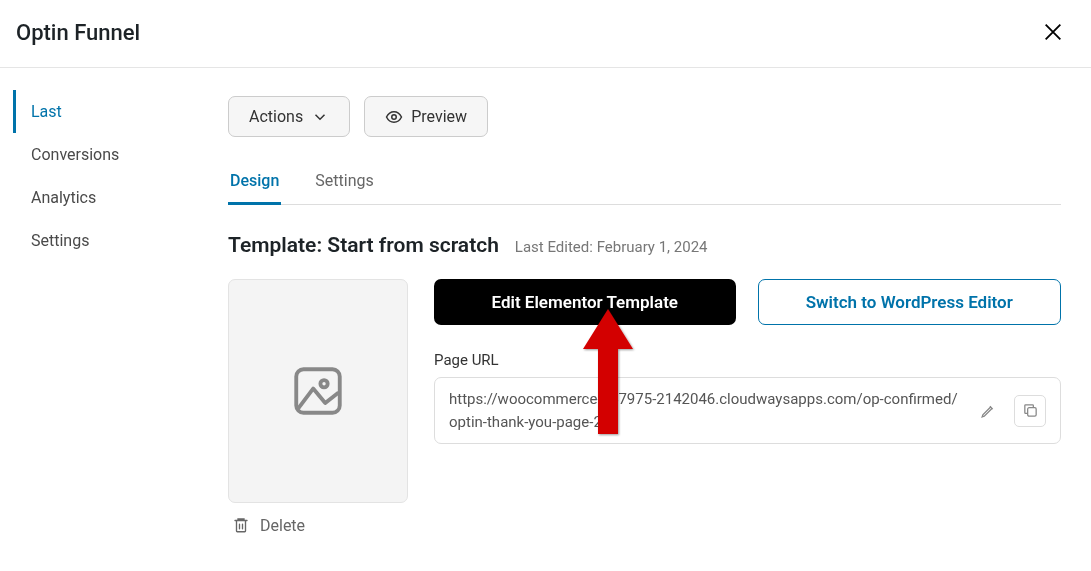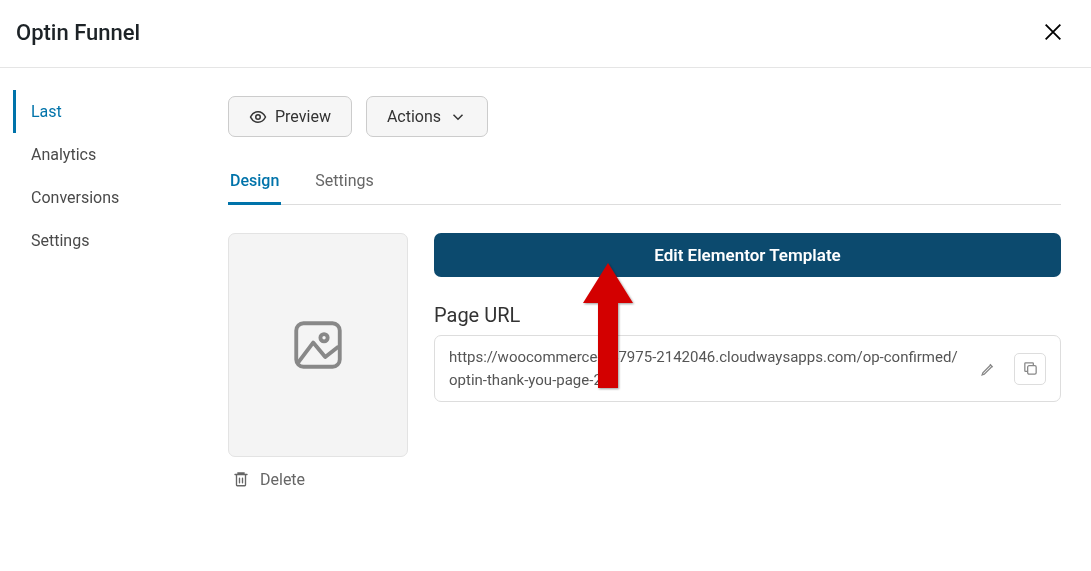--- a/index.html
+++ b/index.html
@@ -205,41 +205,41 @@
       flex: 1;
     }
     .editor-buttons {
       display: flex;
       gap: 22px;
       margin-bottom: 26px;
     }
     .btn-primary {
       flex: 1;
       padding: 12px 20px;
-      background: #0c4a6e;
+      background: #000000;
       color: #fff;
       border: none;
       border-radius: 7px;
       font-size: 17px;
       font-weight: 600;
       cursor: pointer;
     }
     .btn-outline {
       flex: 1;
       padding: 12px 20px;
       background: #fff;
       color: #0073aa;
       border: 1.5px solid #0073aa;
       border-radius: 7px;
       font-size: 17px;
       font-weight: 600;
       cursor: pointer;
     }
     .url-label {
-      font-size: 20px;
+      font-size: 15px;
       color: #333;
       margin-bottom: 8px;
     }
     .url-box {
       display: flex;
       align-items: center;
       border: 1px solid #ddd;
       border-radius: 7px;
       padding: 10px 14px;
       gap: 10px;
@@ -284,49 +284,53 @@
   <div class="close-btn">
     <svg viewBox="0 0 24 24" fill="none" stroke="#000" stroke-width="2">
         <path d="M4 4 L20 20 M20 4 L4 20"></path>
       </svg>
   </div>
 </div>
 
 <div class="body-area">
   <div class="sidebar">
     <div class="sidebar-item active">Last</div>
+    <div class="sidebar-item">Conversions</div>
     <div class="sidebar-item">Analytics</div>
-    <div class="sidebar-item">Conversions</div>
     <div class="sidebar-item">Settings</div>
   </div>
 
   <div class="main">
     <div class="page-header">
       <div class="page-header-right">
+        <button class="btn">
+          <span>Actions</span>
+          <svg viewBox="0 0 24 24" fill="none" stroke="#333" stroke-width="2">
+              <path d="M6 9l6 6 6-6"></path>
+            </svg>
+        </button>
         <button class="btn">
           <svg viewBox="0 0 24 24" fill="none" stroke="#333" stroke-width="2">
               <path d="M2 12s3.5-7 10-7 10 7 10 7-3.5 7-10 7S2 12 2 12z"></path>
               <circle cx="12" cy="12" r="3"></circle>
             </svg>
           <span>Preview</span>
         </button>
-        <button class="btn">
-          <span>Actions</span>
-          <svg viewBox="0 0 24 24" fill="none" stroke="#333" stroke-width="2">
-              <path d="M6 9l6 6 6-6"></path>
-            </svg>
-        </button>
       </div>
     </div>
 
     <div class="tabs">
       <div class="tab active">Design</div>
       <div class="tab">Settings</div>
     </div>
 
+    <div class="template-row">
+      <div class="template-title">Template: Start from scratch</div>
+      <div class="template-edited">Last Edited: February 1, 2024</div>
+    </div>
 
     <div class="content-row">
       <div class="thumbnail-col">
         <div class="thumbnail">
           <svg viewBox="0 0 24 24" fill="none" stroke="#888" stroke-width="1.6" stroke-linecap="round" stroke-linejoin="round">
             <rect x="3" y="3" width="18" height="18" rx="3"></rect>
             <circle cx="14.5" cy="9" r="1.5"></circle>
             <path d="M4 19 L10 11 L15 17 L20 13"></path>
           </svg>
         </div>
@@ -334,20 +338,21 @@
           <svg viewBox="0 0 24 24" fill="none" stroke="#666" stroke-width="1.8" stroke-linecap="round">
               <path d="M4 6h16 M8 6V4h8v2 M6 6v14a1 1 0 001 1h10a1 1 0 001-1V6 M10 11v6 M14 11v6"></path>
             </svg>
           <span>Delete</span>
         </div>
       </div>
 
       <div class="editor-col">
         <div class="editor-buttons">
           <button class="btn-primary">Edit Elementor Template</button>
+          <button class="btn-outline">Switch to WordPress Editor</button>
         </div>
         <div class="url-label">Page URL</div>
         <div class="url-box">
           <div class="url-text">https://woocommerce-547975-2142046.cloudwaysapps.com/op-confirmed/optin-thank-you-page-2</div>
           <div class="url-icon">
             <svg viewBox="0 0 24 24" fill="none" stroke="#888" stroke-width="1.8">
                 <path d="M3 21l3-1 11-11-2-2L4 18l-1 3zM14 6l4 4"></path>
               </svg>
           </div>
           <div class="url-icon copy">

